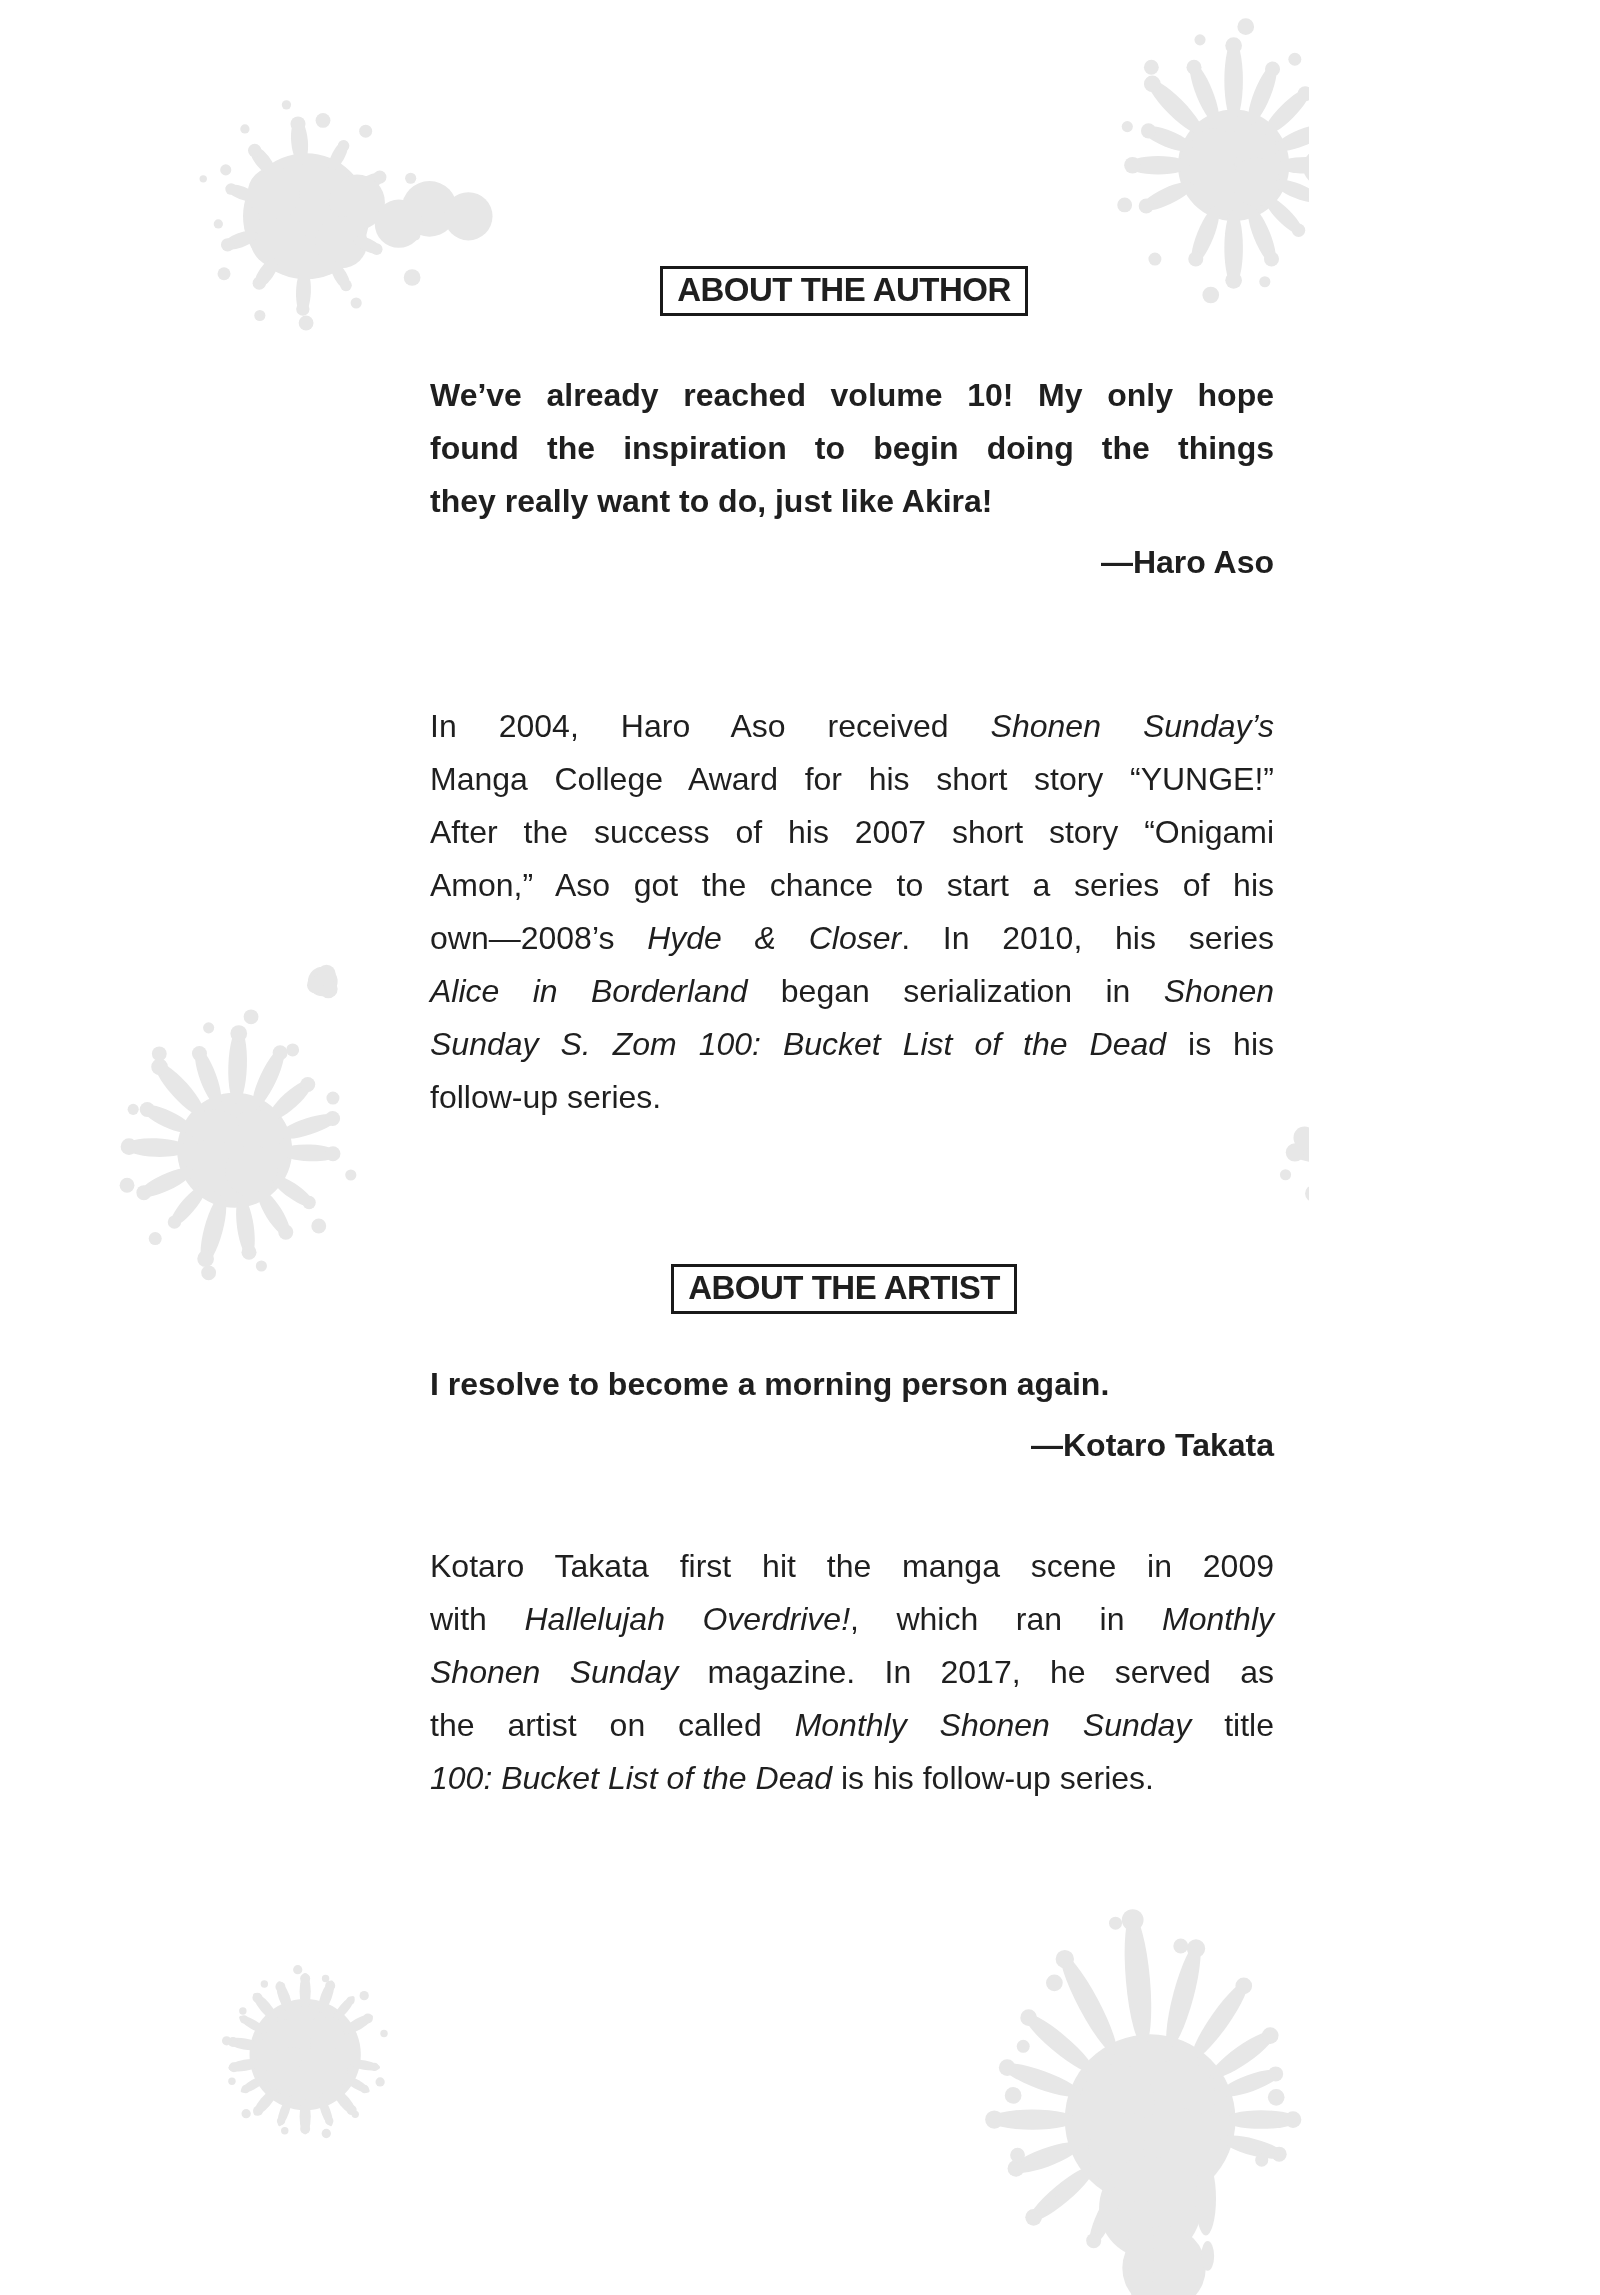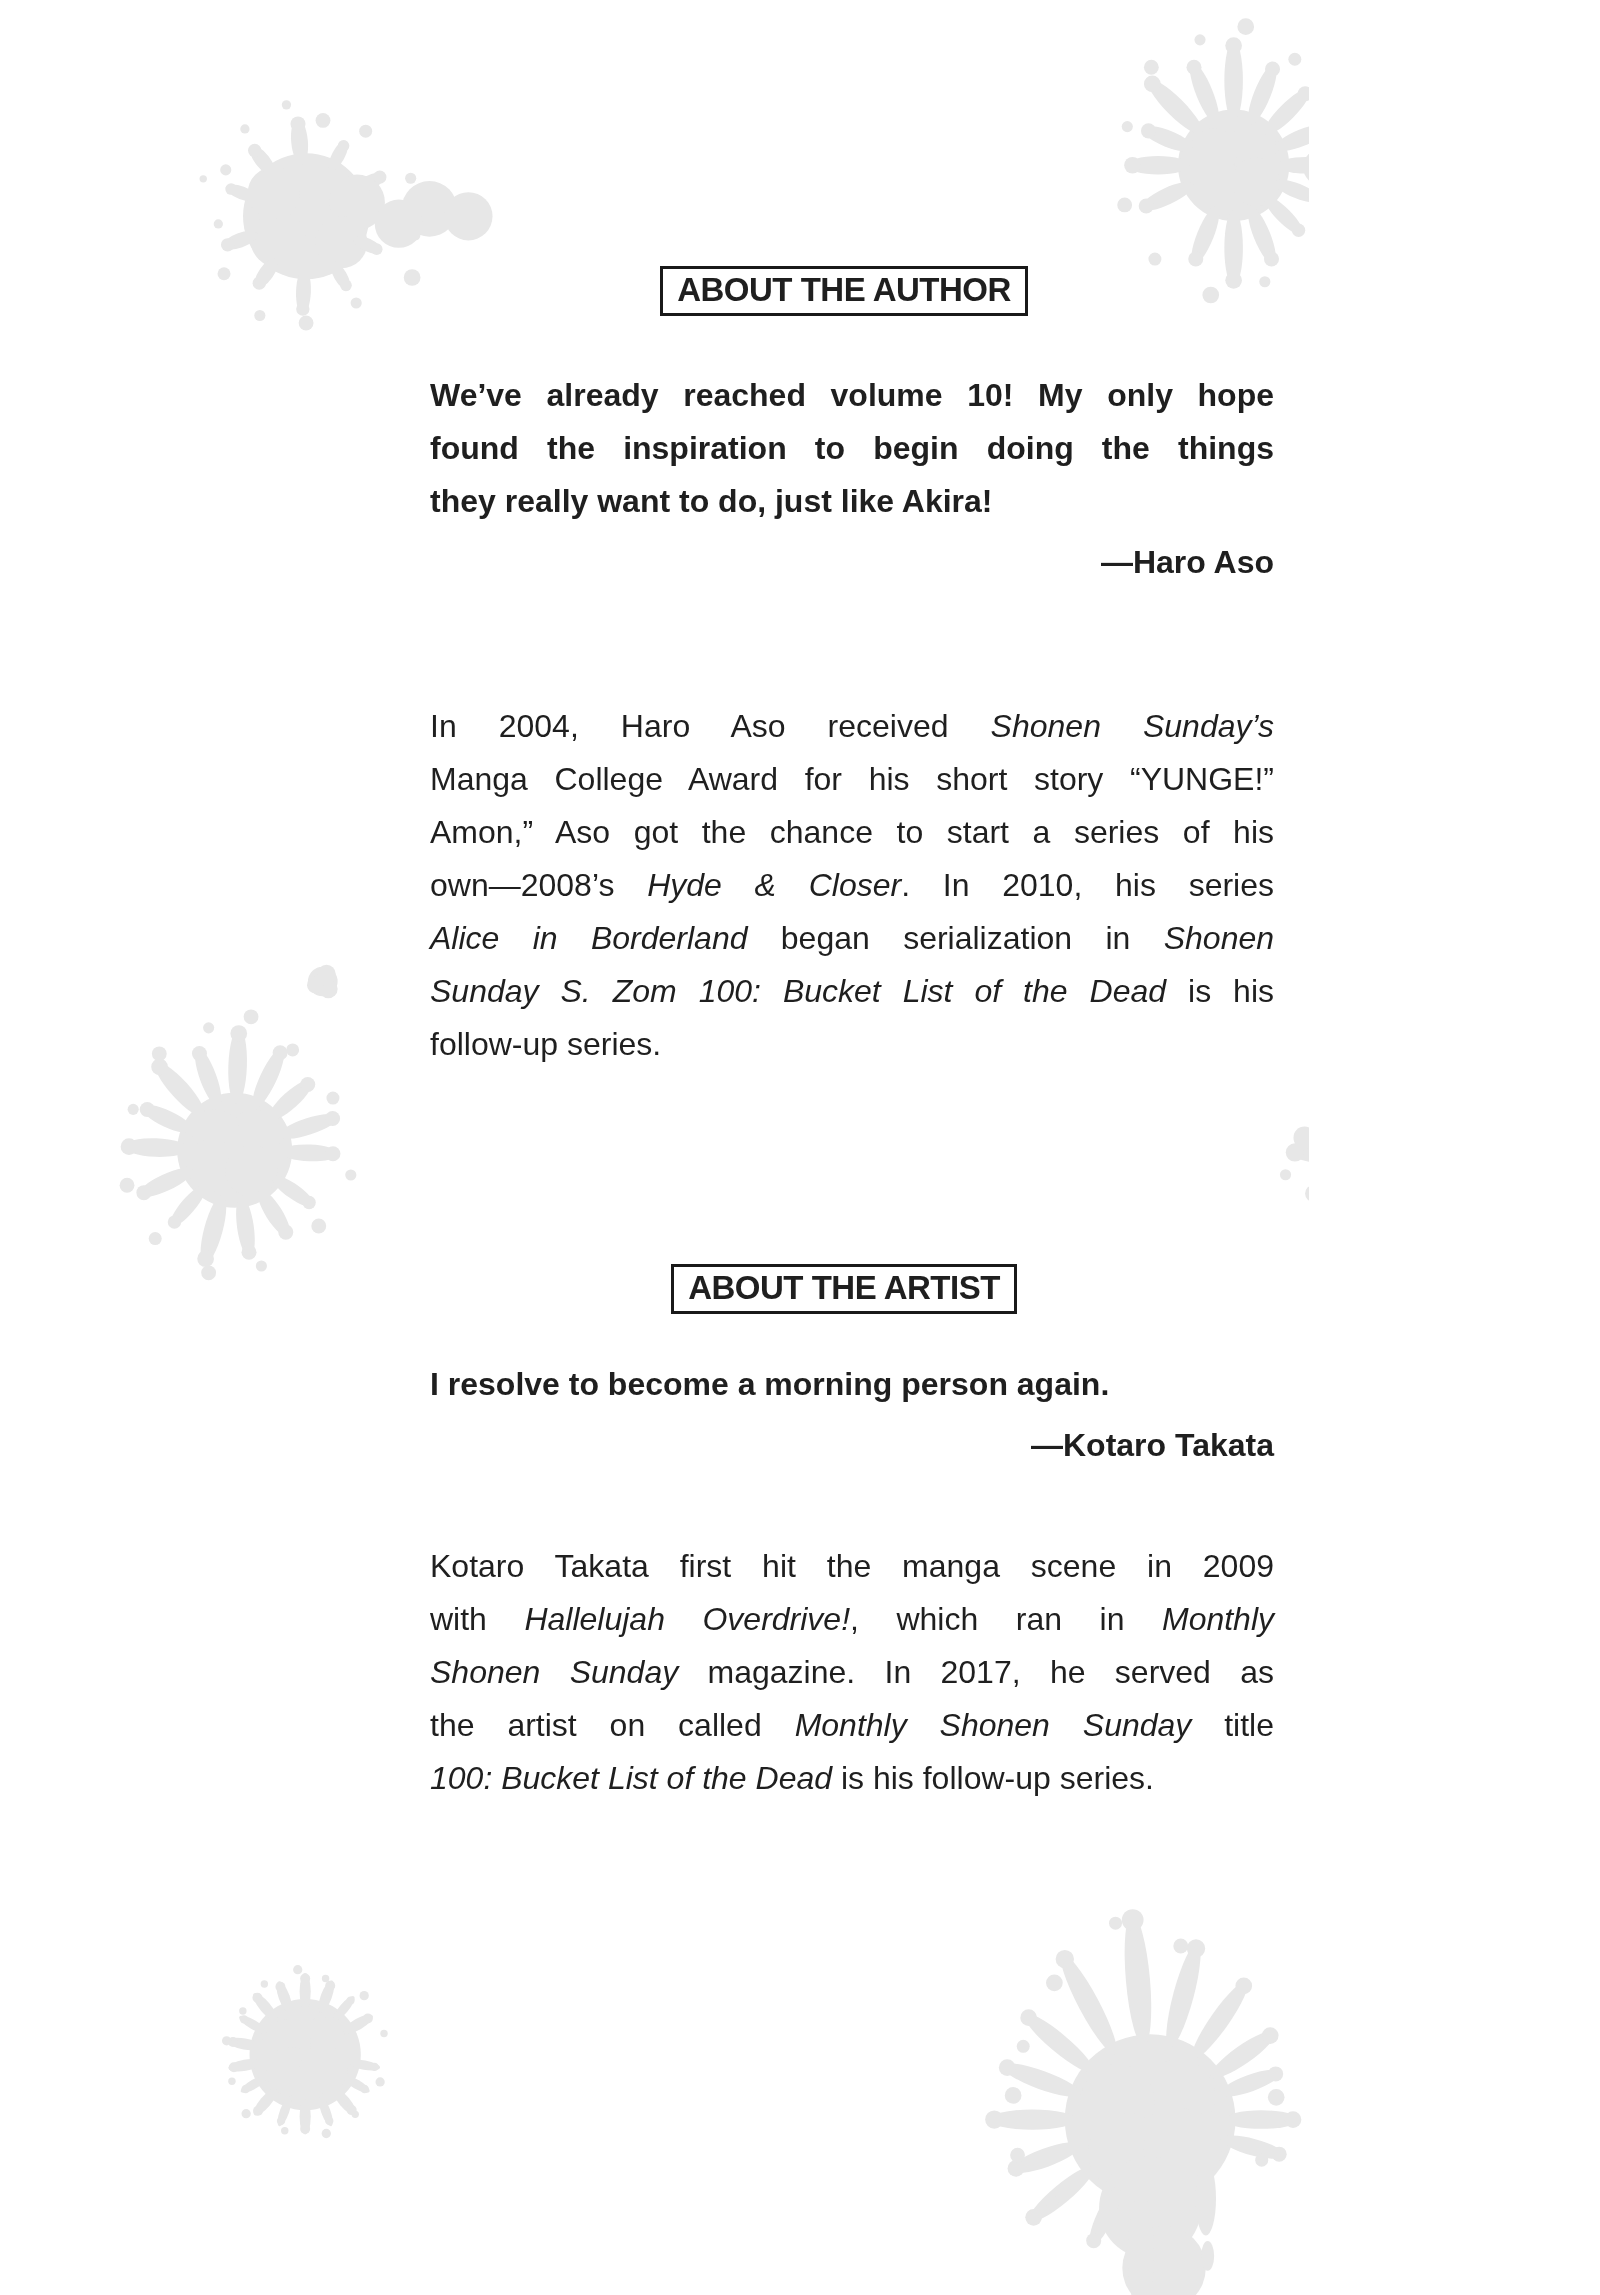--- a/index.html
+++ b/index.html
@@ -351,20 +351,21 @@
         <div class="jline"><span>We’ve already reached volume 10! My only hope</span></div>
         <div class="jline"><span>found the inspiration to begin doing the things</span></div>
         <div class="jline last"><span>they really want to do, just like Akira!</span></div>
       </div>
     <div class="attribution">—Haro Aso</div>
   </div>
 
   <div class="textblock" id="author-bio">
       <div class="jline"><span>In 2004, Haro Aso received </span><em>Shonen Sunday’s</em></div>
       <div class="jline"><span>Manga College Award for his short story “YUNGE!”</span></div>
+      <div class="jline"><span>After the success of his 2007 short story “Onigami</span></div>
       <div class="jline"><span>Amon,” Aso got the chance to start a series of his</span></div>
       <div class="jline"><span>own—2008’s </span><em>Hyde &amp; Closer</em><span>. In 2010, his series</span></div>
       <div class="jline"><em>Alice in Borderland</em><span> began serialization in </span><em>Shonen</em></div>
       <div class="jline"><em>Sunday S. Zom 100: Bucket List of the Dead</em><span> is his</span></div>
       <div class="jline last"><span>follow-up series.</span></div>
     </div>
 
   <div class="heading-row" id="artist-heading">
     <span class="heading-box">ABOUT THE ARTIST</span>
   </div>

